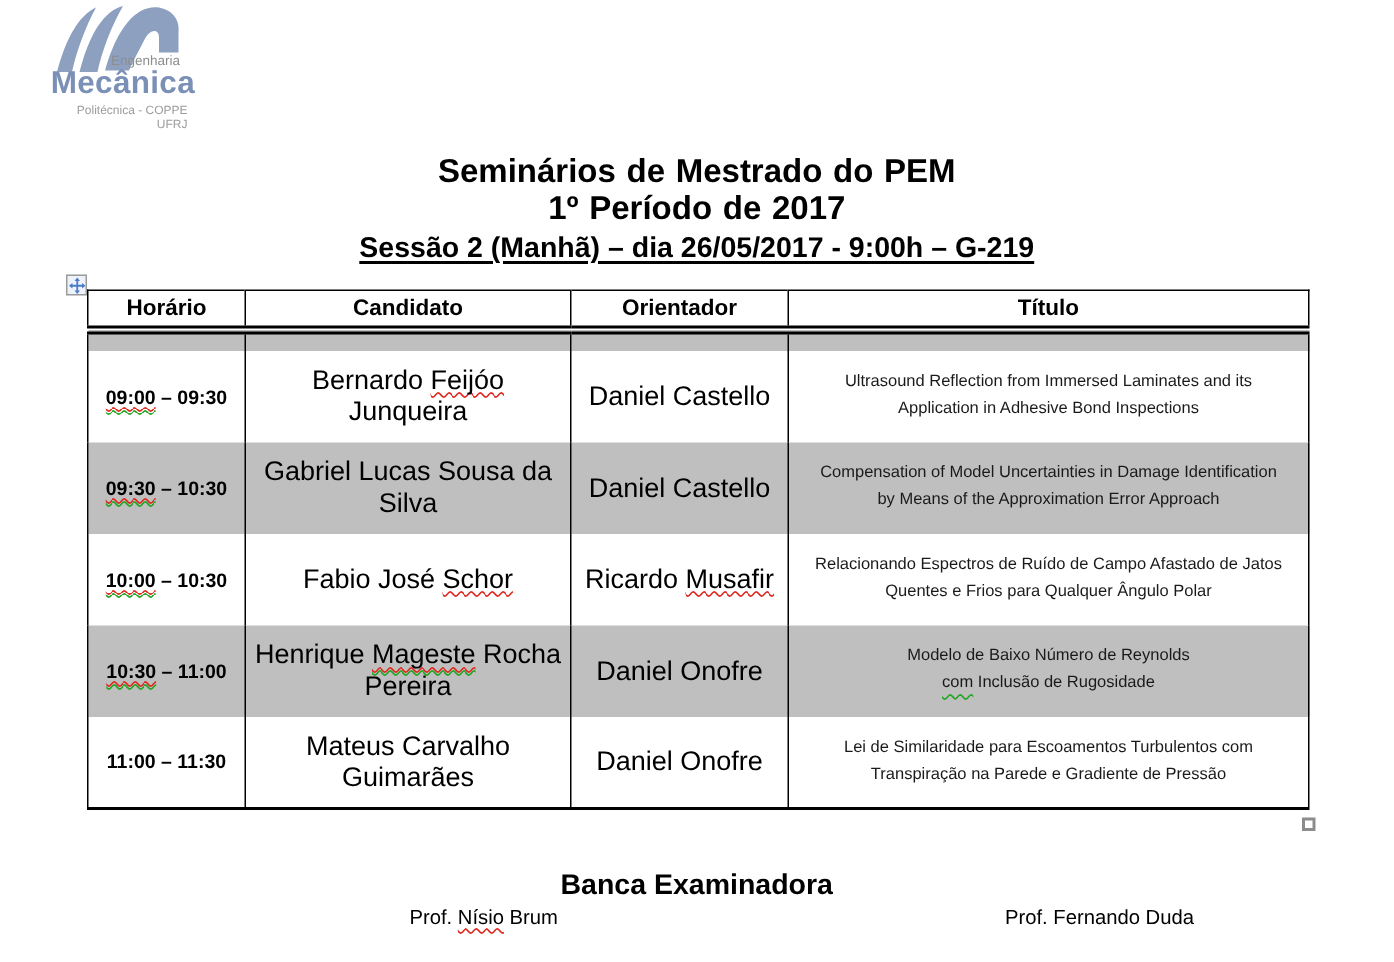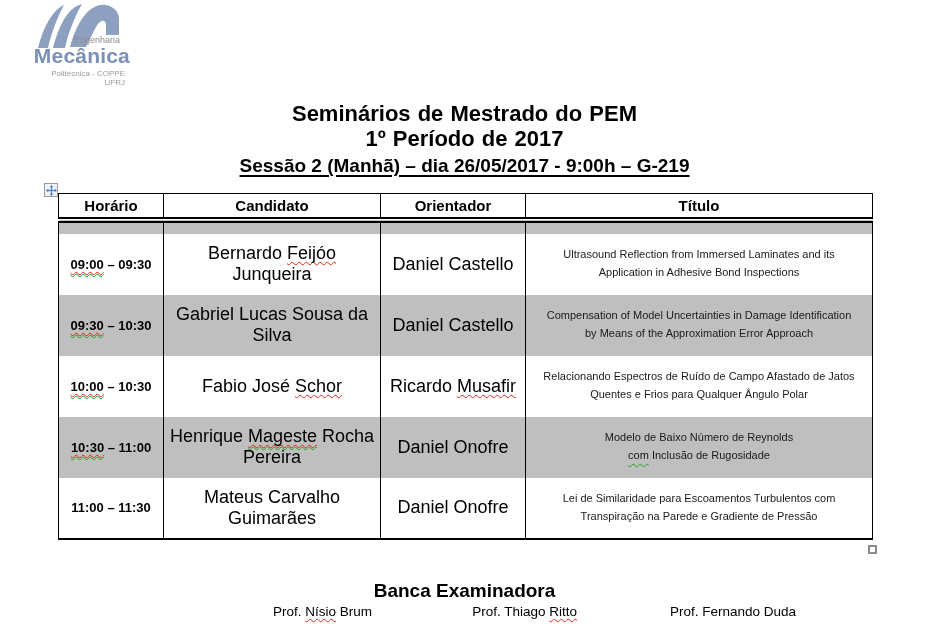--- a/index.html
+++ b/index.html
@@ -163,20 +163,19 @@
   </table>
 
   <div class="resize-handle"></div>
 
   <div class="banca-h">Banca Examinadora</div>
   <div class="profs" id="profs">
       <div class="prof p0">
         <div><span>Prof. </span><span class="mk-r">Nísio</span><span> Brum</span></div>
       </div>
       <div class="prof p1">
-        <div><span>Prof. Thiago </span><span class="mk-r">Ritto</span></div>
       </div>
       <div class="prof p2">
         <div><span>Prof. Fernando Duda</span></div>
       </div>
     </div>
 
 </div>
 
 </body></html>

